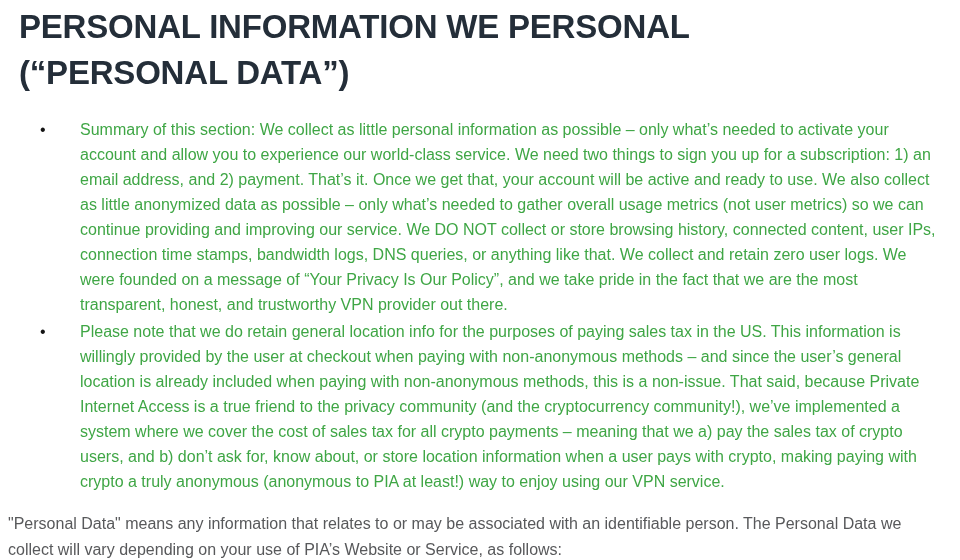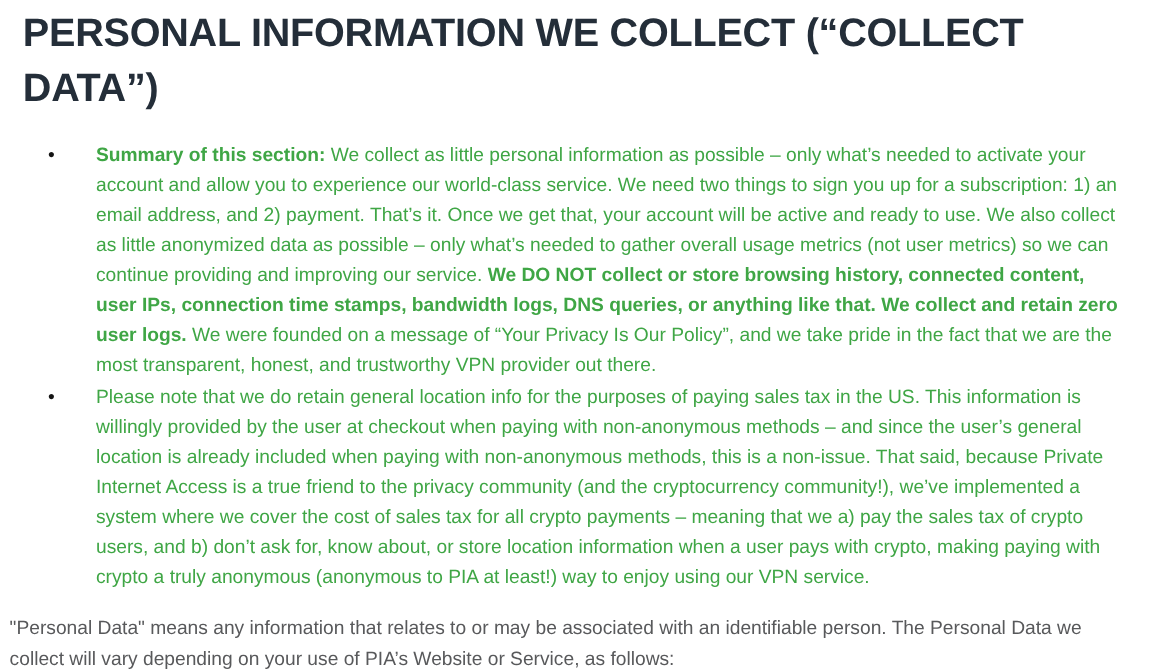--- a/index.html
+++ b/index.html
@@ -43,35 +43,35 @@
   }
   ul.summary-list li::before {
     content: "\2022";
     position: absolute;
     left: -40px;
     top: 0;
     color: #141414;
     font-size: 16px;
     line-height: 25px;
   }
-  ul.summary-list .bold { font-weight: bold; margin-top: 48px; }
+  ul.summary-list .bold { font-weight: normal; margin-top: 48px; }
   ul.summary-list .italic { }
   p.footer-paragraph {
     margin: 17px 10px 0 8px;
     max-width: 935px;
     font-size: 16px;
     line-height: 26px;
     color: #58595b;
   }
 </style>
 </head>
 <body>
 
 <div class="page">
-  <h1 class="section-heading">PERSONAL INFORMATION WE COLLECT (“COLLECT DATA”)</h1>
+  <h1 class="section-heading">PERSONAL INFORMATION WE PERSONAL (“PERSONAL DATA”)</h1>
 
   <ul class="summary-list" id="bullet-list">
       <li><span class="bold">Summary of this section: </span><span>We collect as little personal information as possible – only what’s needed to activate your account and allow you to experience our world-class service. We need two things to sign you up for a subscription: 1) an email address, and 2) payment. That’s it. Once we get that, your account will be active and ready to use. We also collect as little anonymized data as possible – only what’s needed to gather overall usage metrics (not </span><span class="italic">user</span><span> metrics) so we can continue providing and improving our service. </span><span class="bold">We DO NOT collect or store browsing history, connected content, user IPs, connection time stamps, bandwidth logs, DNS queries, or anything like that. We collect and retain zero user logs.</span><span> We were founded on a message of “Your Privacy Is Our Policy”, and we take pride in the fact that we are the most transparent, honest, and trustworthy VPN provider out there.</span></li>
       <li><span>Please note that we do retain general location info for the purposes of paying sales tax in the US. This information is willingly provided by the user at checkout when paying with non-anonymous methods – and since the user’s general location is already included when paying with non-anonymous methods, this is a non-issue. That said, because Private Internet Access is a true friend to the privacy community (and the cryptocurrency community!), we’ve implemented a system where we cover the cost of sales tax for all crypto payments – meaning that we a) pay the sales tax of crypto users, and b) don’t ask for, know about, or store location information when a user pays with crypto, making paying with crypto a truly anonymous (anonymous to PIA at least!) way to enjoy using our VPN service.</span></li>
     </ul>
 
   <p class="footer-paragraph">"Personal Data" means any information that relates to or may be associated with an identifiable person. The Personal Data we collect will vary depending on your use of PIA’s Website or Service, as follows:</p>
 </div>
 
 </body></html>

